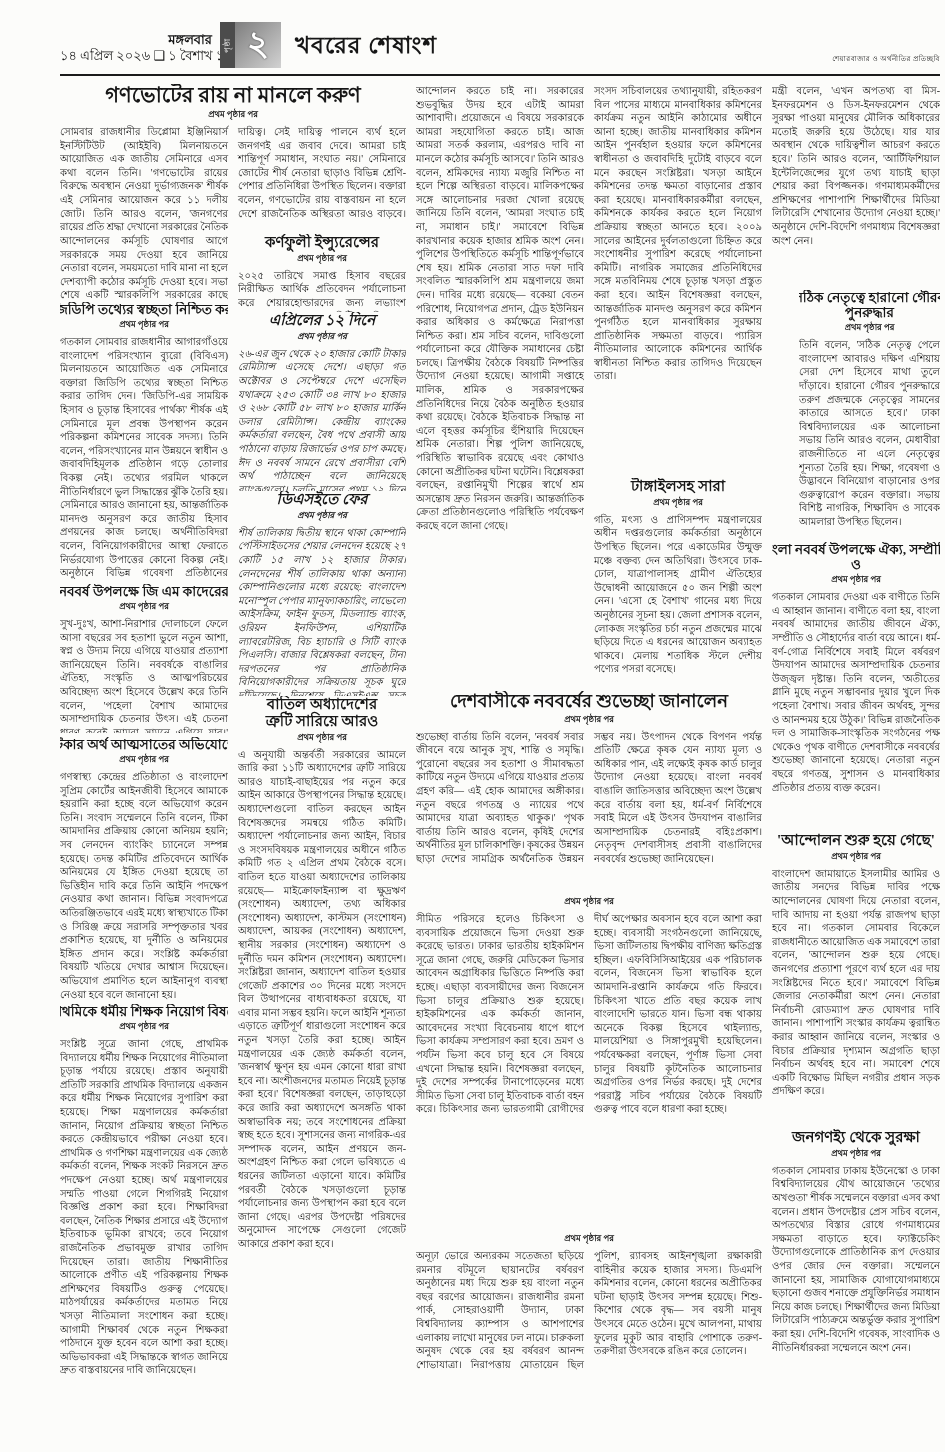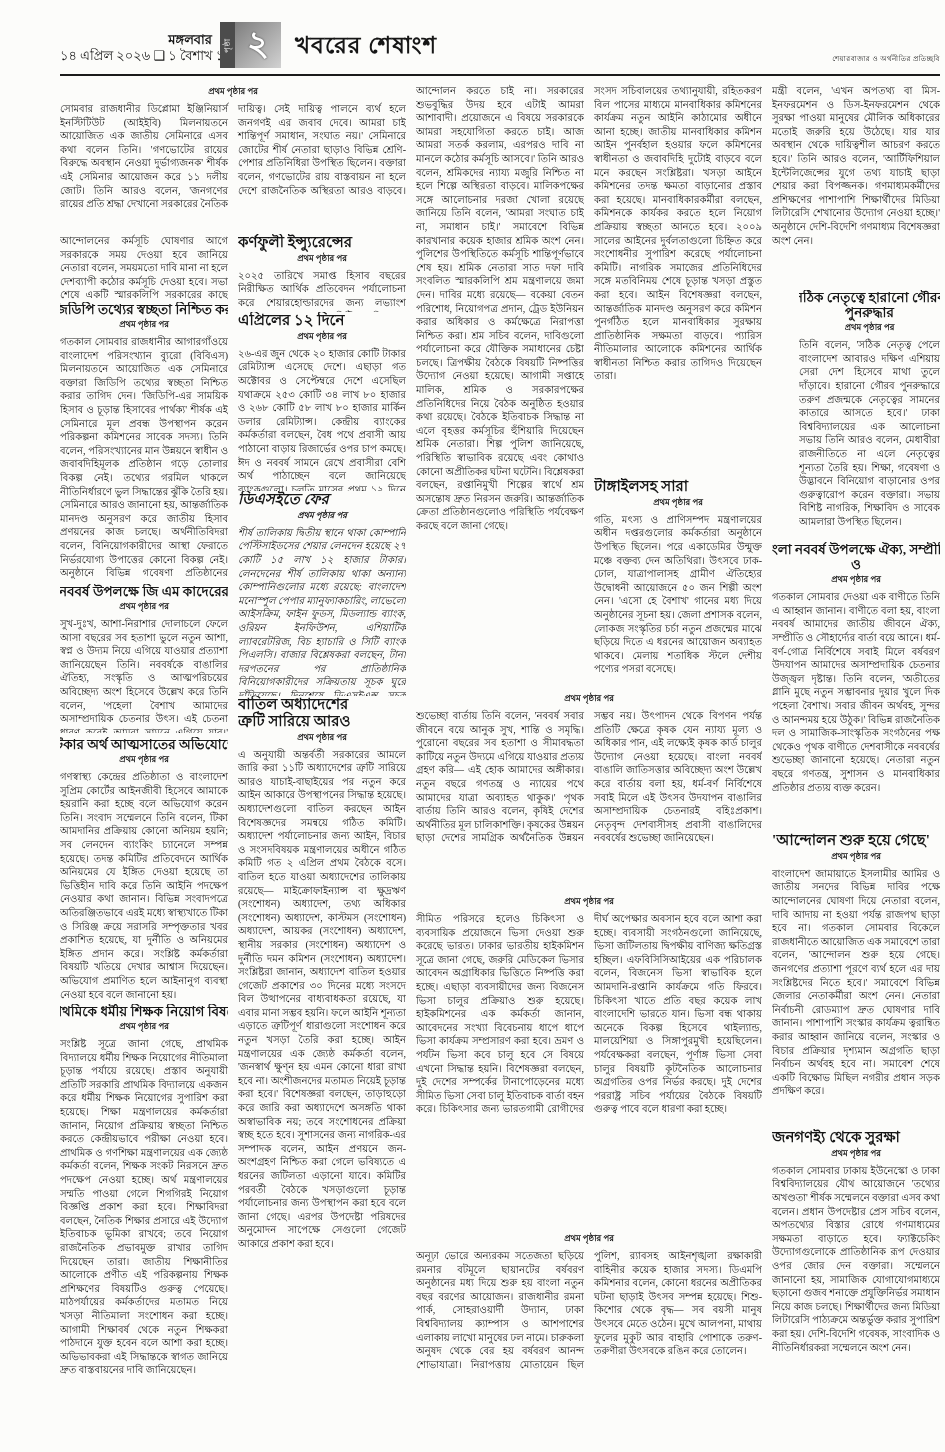--- a/index.html
+++ b/index.html
@@ -23,21 +23,21 @@
   .logotext .mark{border:2.5px solid #101010;border-radius:50%;padding:0 4px 2px;display:inline-block;line-height:.95;}
   
   .content{display:flex;gap:10px;margin-top:8px;}
   .w2{width:346px;flex:none;}
   .w1{width:168px;flex:none;}
   .twocol{display:flex;gap:10px;}
   .art{overflow:hidden;}
   .hl-lead{font-size:21px;font-weight:bold;text-align:center;line-height:1.1;white-space:nowrap;}
   .hl-2col{font-size:18px;font-weight:bold;text-align:center;line-height:1.15;}
   .hl-1col{font-size:13.5px;font-weight:bold;text-align:center;line-height:1.12;margin:0 -16px;}
-  .hl-sm{font-size:15px;font-weight:bold;text-align:left;line-height:1.12;}
+  .hl-sm{font-size:15px;font-weight:bold;text-align:center;line-height:1.12;}
   .byline{font-size:8.5px;font-weight:bold;text-align:center;margin:1px 0 3px;}
   .bd{font-size:10px;line-height:1.36;text-align:justify;overflow:hidden;}
   .cols2{column-count:2;column-gap:10px;}
 </style>
 </head>
 <body>
 
 <div class="page">
   <div class="inner">
 
@@ -55,20 +55,21 @@
       <div class="sectiontitle">খবরের শেষাংশ</div>
       <div class="logoblock">
         <div class="tagline">শেয়ারবাজার ও অর্থনীতির প্রতিচ্ছবি</div>
       </div>
     </div>
 
     <div class="content">
 
       <div class="w2">
         <div class="art" style="height:150px;">
+          <div class="hl-lead">গণভোটের রায় না মানলে করুণ</div>
           <div class="byline">প্রথম পৃষ্ঠার পর</div>
           <div class="bd cols2" style="height:112px;">সোমবার রাজধানীর ডিপ্লোমা ইঞ্জিনিয়ার্স ইনস্টিটিউট (আইইবি) মিলনায়তনে আয়োজিত এক জাতীয় সেমিনারে এসব কথা বলেন তিনি। 'গণভোটের রায়ের বিরুদ্ধে অবস্থান নেওয়া দুর্ভাগ্যজনক' শীর্ষক এই সেমিনার আয়োজন করে ১১ দলীয় জোট। তিনি আরও বলেন, 'জনগণের রায়ের প্রতি শ্রদ্ধা দেখানো সরকারের নৈতিক দায়িত্ব। সেই দায়িত্ব পালনে ব্যর্থ হলে জনগণই এর জবাব দেবে। আমরা চাই শান্তিপূর্ণ সমাধান, সংঘাত নয়।' সেমিনারে জোটের শীর্ষ নেতারা ছাড়াও বিভিন্ন শ্রেণি-পেশার প্রতিনিধিরা উপস্থিত ছিলেন। বক্তারা বলেন, গণভোটের রায় বাস্তবায়ন না হলে দেশে রাজনৈতিক অস্থিরতা আরও বাড়বে। আলোচনায় অংশ নেন জোটসঙ্গী দলগুলোর মহাসচিবসহ জোটের নেতারা।</div>
         </div>
         <div class="twocol">
 
           <div class="w1">
             <div class="bd" style="height:68px;">আন্দোলনের কর্মসূচি ঘোষণার আগে সরকারকে সময় দেওয়া হবে জানিয়ে নেতারা বলেন, সময়মতো দাবি মানা না হলে দেশব্যাপী কঠোর কর্মসূচি দেওয়া হবে। সভা শেষে একটি স্মারকলিপি সরকারের কাছে হস্তান্তর করা হয়।</div>
             <div class="art" style="height:282px;">
               <div class="hl-1col">জিডিপি তথ্যের স্বচ্ছতা নিশ্চিত করা</div>
               <div class="byline">প্রথম পৃষ্ঠার পর</div>
@@ -90,21 +91,21 @@
               <div class="bd" style="height:386px;">সংশ্লিষ্ট সূত্রে জানা গেছে, প্রাথমিক বিদ্যালয়ে ধর্মীয় শিক্ষক নিয়োগের নীতিমালা চূড়ান্ত পর্যায়ে রয়েছে। প্রস্তাব অনুযায়ী প্রতিটি সরকারি প্রাথমিক বিদ্যালয়ে একজন করে ধর্মীয় শিক্ষক নিয়োগের সুপারিশ করা হয়েছে। শিক্ষা মন্ত্রণালয়ের কর্মকর্তারা জানান, নিয়োগ প্রক্রিয়ায় স্বচ্ছতা নিশ্চিত করতে কেন্দ্রীয়ভাবে পরীক্ষা নেওয়া হবে। প্রাথমিক ও গণশিক্ষা মন্ত্রণালয়ের এক জ্যেষ্ঠ কর্মকর্তা বলেন, শিক্ষক সংকট নিরসনে দ্রুত পদক্ষেপ নেওয়া হচ্ছে। অর্থ মন্ত্রণালয়ের সম্মতি পাওয়া গেলে শিগগিরই নিয়োগ বিজ্ঞপ্তি প্রকাশ করা হবে। শিক্ষাবিদরা বলছেন, নৈতিক শিক্ষার প্রসারে এই উদ্যোগ ইতিবাচক ভূমিকা রাখবে; তবে নিয়োগ রাজনৈতিক প্রভাবমুক্ত রাখার তাগিদ দিয়েছেন তারা। জাতীয় শিক্ষানীতির আলোকে প্রণীত এই পরিকল্পনায় শিক্ষক প্রশিক্ষণের বিষয়টিও গুরুত্ব পেয়েছে। মাঠপর্যায়ের কর্মকর্তাদের মতামত নিয়ে খসড়া নীতিমালা সংশোধন করা হচ্ছে। আগামী শিক্ষাবর্ষ থেকে নতুন শিক্ষকরা পাঠদানে যুক্ত হবেন বলে আশা করা হচ্ছে। অভিভাবকরা এই সিদ্ধান্তকে স্বাগত জানিয়ে দ্রুত বাস্তবায়নের দাবি জানিয়েছেন।</div>
             </div>
           </div>
 
           <div class="w1">
             <div class="art" style="height:78px;">
               <div class="hl-sm">কর্ণফুলী ইন্স্যুরেন্সের</div>
               <div class="byline">প্রথম পৃষ্ঠার পর</div>
               <div class="bd" style="height:44px;">২০২৫ তারিখে সমাপ্ত হিসাব বছরের নিরীক্ষিত আর্থিক প্রতিবেদন পর্যালোচনা করে শেয়ারহোল্ডারদের জন্য লভ্যাংশ ঘোষণা করেছে কোম্পানিটির পরিচালনা পর্ষদ। রেকর্ড ডেট পরে জানানো হবে।</div>
             </div>
-            <div class="art" style="height:179px;">
+            <div class="art" style="height:179px;font-style:italic;">
               <div class="hl-sm">এপ্রিলের ১২ দিনে</div>
               <div class="byline">প্রথম পৃষ্ঠার পর</div>
               <div class="bd" style="height:146px;">২৬-এর জুন থেকে ২০ হাজার কোটি টাকার রেমিট্যান্স এসেছে দেশে। এছাড়া গত অক্টোবর ও সেপ্টেম্বরে দেশে এসেছিল যথাক্রমে ২৫৩ কোটি ৩৪ লাখ ৮০ হাজার ও ২৬৮ কোটি ৫৮ লাখ ৮০ হাজার মার্কিন ডলার রেমিট্যান্স। কেন্দ্রীয় ব্যাংকের কর্মকর্তারা বলছেন, বৈধ পথে প্রবাসী আয় পাঠানো বাড়ায় রিজার্ভের ওপর চাপ কমছে। ঈদ ও নববর্ষ সামনে রেখে প্রবাসীরা বেশি অর্থ পাঠাচ্ছেন বলে জানিয়েছে ব্যাংকগুলো। চলতি মাসের প্রথম ১২ দিনে দৈনিক গড়ে এসেছে প্রায় ৯ কোটি ডলার।</div>
             </div>
             <div class="art" style="height:205px;font-style:italic;">
               <div class="hl-sm">ডিএসইতে ফের</div>
               <div class="byline">প্রথম পৃষ্ঠার পর</div>
               <div class="bd" style="height:172px;">শীর্ষ তালিকায় দ্বিতীয় স্থানে থাকা কোম্পানি পেস্টিসাইডসের শেয়ার লেনদেন হয়েছে ২৭ কোটি ১৫ লাখ ১২ হাজার টাকার। লেনদেনের শীর্ষ তালিকায় থাকা অন্যান্য কোম্পানিগুলোর মধ্যে রয়েছে: বাংলাদেশ মনোস্পুল পেপার ম্যানুফ্যাকচারিং, লাভেলো আইসক্রিম, ফাইন ফুডস, মিডল্যান্ড ব্যাংক, ওরিয়ন ইনফিউশন, এশিয়াটিক ল্যাবরেটরিজ, বিচ হ্যাচারি ও সিটি ব্যাংক পিএলসি। বাজার বিশ্লেষকরা বলছেন, টানা দরপতনের পর প্রাতিষ্ঠানিক বিনিয়োগকারীদের সক্রিয়তায় সূচক ঘুরে দাঁড়িয়েছে। দিনশেষে ডিএসইএক্স সূচক বেড়েছে ৩৪ পয়েন্ট। তালিকার তৃতীয় স্থানে উঠে এসেছে সিটি ব্যাংক পিএলসি।</div>
             </div>
             <div class="art" style="height:743px;">
@@ -125,20 +126,21 @@
           <div class="w1">
             <div class="bd" style="height:394px;">সংসদ সচিবালয়ের তথ্যানুযায়ী, রহিতকরণ বিল পাসের মাধ্যমে মানবাধিকার কমিশনের কার্যক্রম নতুন আইনি কাঠামোর অধীনে আনা হচ্ছে। জাতীয় মানবাধিকার কমিশন আইন পুনর্বহাল হওয়ার ফলে কমিশনের স্বাধীনতা ও জবাবদিহি দুটোই বাড়বে বলে মনে করছেন সংশ্লিষ্টরা। খসড়া আইনে কমিশনের তদন্ত ক্ষমতা বাড়ানোর প্রস্তাব করা হয়েছে। মানবাধিকারকর্মীরা বলছেন, কমিশনকে কার্যকর করতে হলে নিয়োগ প্রক্রিয়ায় স্বচ্ছতা আনতে হবে। ২০০৯ সালের আইনের দুর্বলতাগুলো চিহ্নিত করে সংশোধনীর সুপারিশ করেছে পর্যালোচনা কমিটি। নাগরিক সমাজের প্রতিনিধিদের সঙ্গে মতবিনিময় শেষে চূড়ান্ত খসড়া প্রস্তুত করা হবে। আইন বিশেষজ্ঞরা বলছেন, আন্তর্জাতিক মানদণ্ড অনুসরণ করে কমিশন পুনর্গঠিত হলে মানবাধিকার সুরক্ষায় প্রাতিষ্ঠানিক সক্ষমতা বাড়বে। প্যারিস নীতিমালার আলোকে কমিশনের আর্থিক স্বাধীনতা নিশ্চিত করার তাগিদও দিয়েছেন তারা।</div>
             <div class="art" style="height:213px;">
               <div class="hl-sm">টাঙ্গাইলসহ সারা</div>
               <div class="byline">প্রথম পৃষ্ঠার পর</div>
               <div class="bd" style="height:180px;">গতি, মৎস্য ও প্রাণিসম্পদ মন্ত্রণালয়ের অধীন দপ্তরগুলোর কর্মকর্তারা অনুষ্ঠানে উপস্থিত ছিলেন। পরে একাডেমির উন্মুক্ত মঞ্চে বক্তব্য দেন অতিথিরা। উৎসবে ঢাক-ঢোল, যাত্রাপালাসহ গ্রামীণ ঐতিহ্যের উদ্বোধনী আয়োজনে ৫০ জন শিল্পী অংশ নেন। 'এসো হে বৈশাখ' গানের মধ্য দিয়ে অনুষ্ঠানের সূচনা হয়। জেলা প্রশাসক বলেন, লোকজ সংস্কৃতির চর্চা নতুন প্রজন্মের মাঝে ছড়িয়ে দিতে এ ধরনের আয়োজন অব্যাহত থাকবে। মেলায় শতাধিক স্টলে দেশীয় পণ্যের পসরা বসেছে।</div>
             </div>
           </div>
         </div>
         <div class="art" style="height:203px;">
+          <div class="hl-2col">দেশবাসীকে নববর্ষের শুভেচ্ছা জানালেন</div>
           <div class="byline">প্রথম পৃষ্ঠার পর</div>
           <div class="bd cols2" style="height:168px;">শুভেচ্ছা বার্তায় তিনি বলেন, 'নববর্ষ সবার জীবনে বয়ে আনুক সুখ, শান্তি ও সমৃদ্ধি। পুরোনো বছরের সব হতাশা ও সীমাবদ্ধতা কাটিয়ে নতুন উদ্যমে এগিয়ে যাওয়ার প্রত্যয় গ্রহণ করি— এই হোক আমাদের অঙ্গীকার। নতুন বছরে গণতন্ত্র ও ন্যায়ের পথে আমাদের যাত্রা অব্যাহত থাকুক।' পৃথক বার্তায় তিনি আরও বলেন, কৃষিই দেশের অর্থনীতির মূল চালিকাশক্তি। কৃষকের উন্নয়ন ছাড়া দেশের সামগ্রিক অর্থনৈতিক উন্নয়ন সম্ভব নয়। উৎপাদন থেকে বিপণন পর্যন্ত প্রতিটি ক্ষেত্রে কৃষক যেন ন্যায্য মূল্য ও অধিকার পান, এই লক্ষ্যেই কৃষক কার্ড চালুর উদ্যোগ নেওয়া হয়েছে। বাংলা নববর্ষ বাঙালি জাতিসত্তার অবিচ্ছেদ্য অংশ উল্লেখ করে বার্তায় বলা হয়, ধর্ম-বর্ণ নির্বিশেষে সবাই মিলে এই উৎসব উদযাপন বাঙালির অসাম্প্রদায়িক চেতনারই বহিঃপ্রকাশ। নেতৃবৃন্দ দেশবাসীসহ প্রবাসী বাঙালিদের নববর্ষের শুভেচ্ছা জানিয়েছেন।</div>
         </div>
         <div class="art" style="height:337px;">
           <div class="byline">প্রথম পৃষ্ঠার পর</div>
           <div class="bd cols2" style="height:302px;">সীমিত পরিসরে হলেও চিকিৎসা ও ব্যবসায়িক প্রয়োজনে ভিসা দেওয়া শুরু করেছে ভারত। ঢাকার ভারতীয় হাইকমিশন সূত্রে জানা গেছে, জরুরি মেডিকেল ভিসার আবেদন অগ্রাধিকার ভিত্তিতে নিষ্পত্তি করা হচ্ছে। এছাড়া ব্যবসায়ীদের জন্য বিজনেস ভিসা চালুর প্রক্রিয়াও শুরু হয়েছে। হাইকমিশনের এক কর্মকর্তা জানান, আবেদনের সংখ্যা বিবেচনায় ধাপে ধাপে ভিসা কার্যক্রম সম্প্রসারণ করা হবে। ভ্রমণ ও পর্যটন ভিসা কবে চালু হবে সে বিষয়ে এখনো সিদ্ধান্ত হয়নি। বিশেষজ্ঞরা বলছেন, দুই দেশের সম্পর্কের টানাপোড়েনের মধ্যে সীমিত ভিসা সেবা চালু ইতিবাচক বার্তা বহন করে। চিকিৎসার জন্য ভারতগামী রোগীদের দীর্ঘ অপেক্ষার অবসান হবে বলে আশা করা হচ্ছে। ব্যবসায়ী সংগঠনগুলো জানিয়েছে, ভিসা জটিলতায় দ্বিপক্ষীয় বাণিজ্য ক্ষতিগ্রস্ত হচ্ছিল। এফবিসিসিআইয়ের এক পরিচালক বলেন, বিজনেস ভিসা স্বাভাবিক হলে আমদানি-রপ্তানি কার্যক্রমে গতি ফিরবে। চিকিৎসা খাতে প্রতি বছর কয়েক লাখ বাংলাদেশি ভারতে যান। ভিসা বন্ধ থাকায় অনেকে বিকল্প হিসেবে থাইল্যান্ড, মালয়েশিয়া ও সিঙ্গাপুরমুখী হয়েছিলেন। পর্যবেক্ষকরা বলছেন, পূর্ণাঙ্গ ভিসা সেবা চালুর বিষয়টি কূটনৈতিক আলোচনার অগ্রগতির ওপর নির্ভর করছে। দুই দেশের পররাষ্ট্র সচিব পর্যায়ের বৈঠকে বিষয়টি গুরুত্ব পাবে বলে ধারণা করা হচ্ছে।</div>
         </div>
         <div class="art" style="height:195px;">
           <div class="byline">প্রথম পৃষ্ঠার পর</div>
           <div class="bd cols2" style="height:160px;">অনূঢ়া ভোরে অন্যরকম সতেজতা ছড়িয়ে রমনার বটমূলে ছায়ানটের বর্ষবরণ অনুষ্ঠানের মধ্য দিয়ে শুরু হয় বাংলা নতুন বছর বরণের আয়োজন। রাজধানীর রমনা পার্ক, সোহরাওয়ার্দী উদ্যান, ঢাকা বিশ্ববিদ্যালয় ক্যাম্পাস ও আশপাশের এলাকায় লাখো মানুষের ঢল নামে। চারুকলা অনুষদ থেকে বের হয় বর্ষবরণ আনন্দ শোভাযাত্রা। নিরাপত্তায় মোতায়েন ছিল পুলিশ, র‍্যাবসহ আইনশৃঙ্খলা রক্ষাকারী বাহিনীর কয়েক হাজার সদস্য। ডিএমপি কমিশনার বলেন, কোনো ধরনের অপ্রীতিকর ঘটনা ছাড়াই উৎসব সম্পন্ন হয়েছে। শিশু-কিশোর থেকে বৃদ্ধ— সব বয়সী মানুষ উৎসবে মেতে ওঠেন। মুখে আলপনা, মাথায় ফুলের মুকুট আর বাহারি পোশাকে তরুণ-তরুণীরা উৎসবকে রঙিন করে তোলেন।</div>

